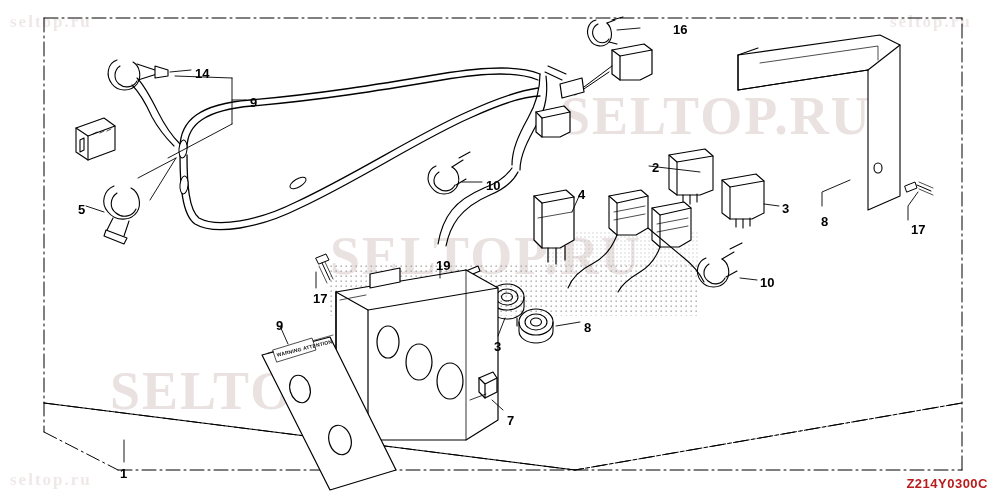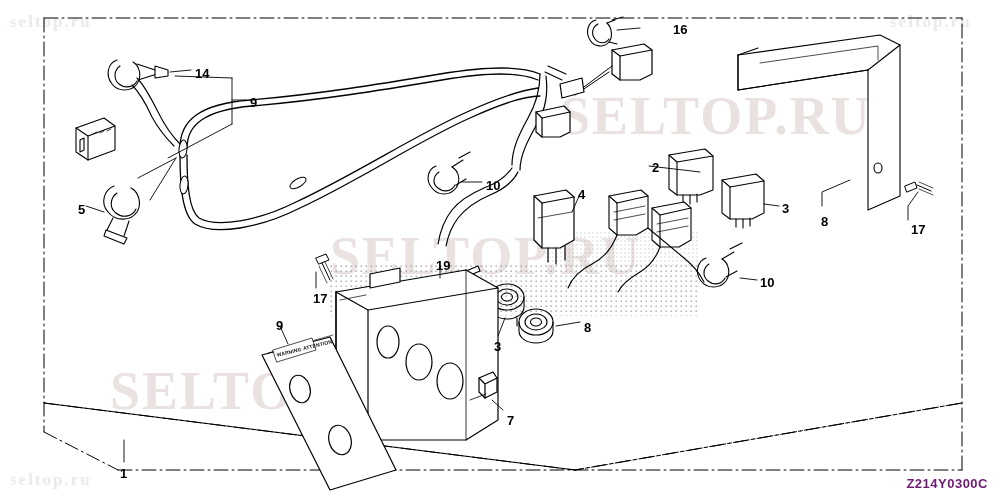--- a/index.html
+++ b/index.html
@@ -48,21 +48,21 @@
     white-space: nowrap;
   }
   .partcode {
     position: absolute;
     right: 12px;
     bottom: 8px;
     font-family: "Liberation Sans", sans-serif;
     font-size: 13px;
     font-weight: bold;
     letter-spacing: 0.5px;
-    color: #701a75;
+    color: #b91c1c;
   }
   .label-plate-text {
     position: absolute;
     font-family: "Liberation Sans", sans-serif;
     font-size: 5px;
     font-weight: bold;
     color: #111;
     letter-spacing: 0.2px;
     white-space: nowrap;
     transform: rotate(-14deg);

